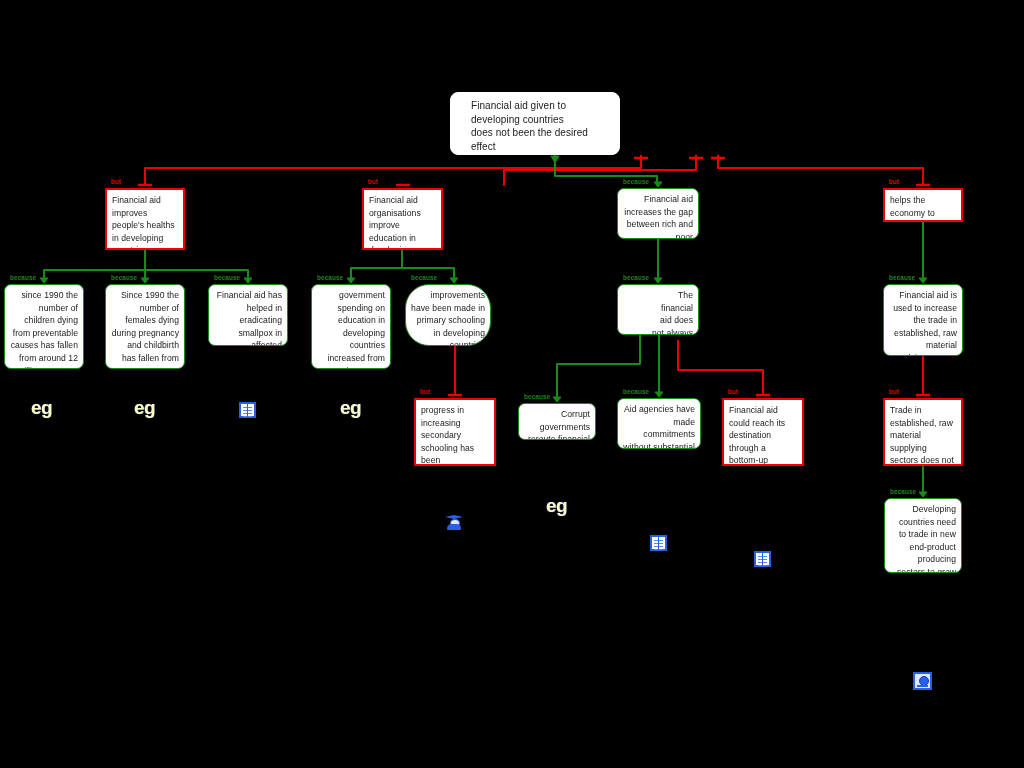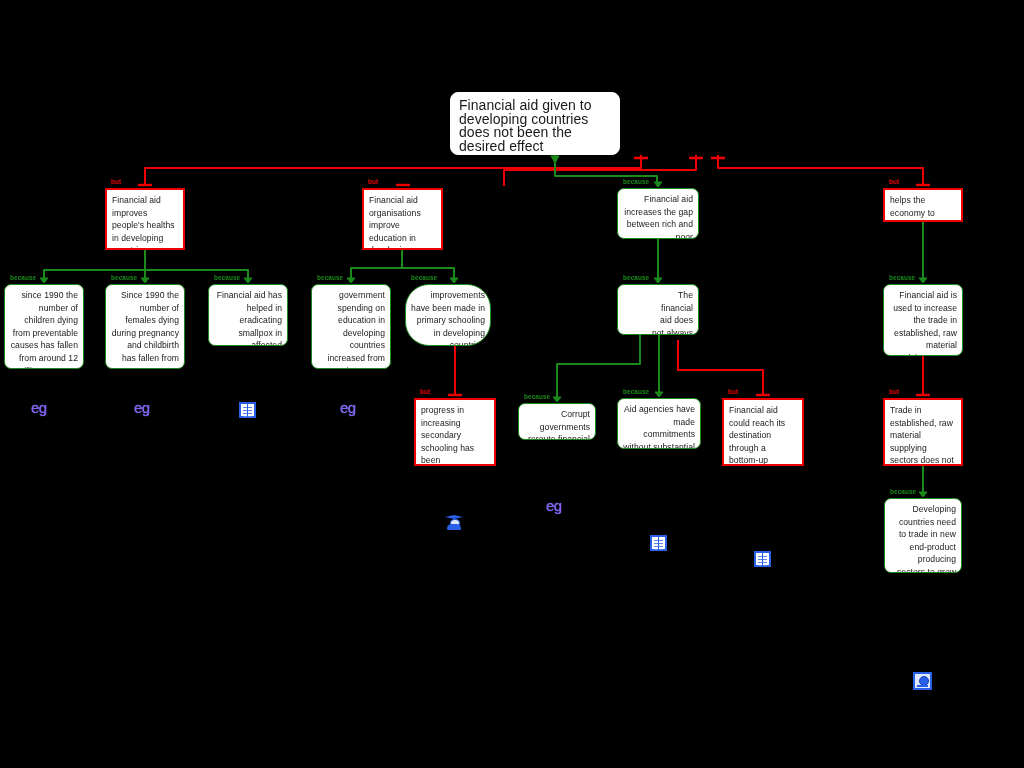--- a/index.html
+++ b/index.html
@@ -43,43 +43,43 @@
     border-radius: 0px;
   }
   .node.sup {
     border: 1.6px solid #1a8a1a;
     border-radius: 7px;
     text-align: right;
   }
   .node.root {
     border: 1.6px solid #ffffff;
     border-radius: 8px;
-    font-size: 14px;
+    font-size: 10px;
     line-height: 13.6px;
-    padding: 6px 8px;
+    padding: 6px 20px;
   }
   .conn-label {
     position: absolute;
     font-size: 6.4px;
     font-weight: bold;
     letter-spacing: 0.1px;
     line-height: 8px;
     white-space: nowrap;
   }
   .conn-label.but { color: #ee0000; }
   .conn-label.because { color: #1a8a1a; }
 
   .icon {
     position: absolute;
     display: block;
   }
   .icon-eg {
-    color: #8b5cf6;
-    font-size: 15px;
-    font-weight: normal;
+    color: #fef9c3;
+    font-size: 19px;
+    font-weight: bold;
     line-height: 19px;
     letter-spacing: -0.5px;
     text-shadow: 0 0 1px #6f9bf5;
   }
   .ico-box {
     width: 17px;
     height: 16px;
     border: 2px solid #2a5fe8;
     background: #ffffff;
     box-sizing: border-box;

